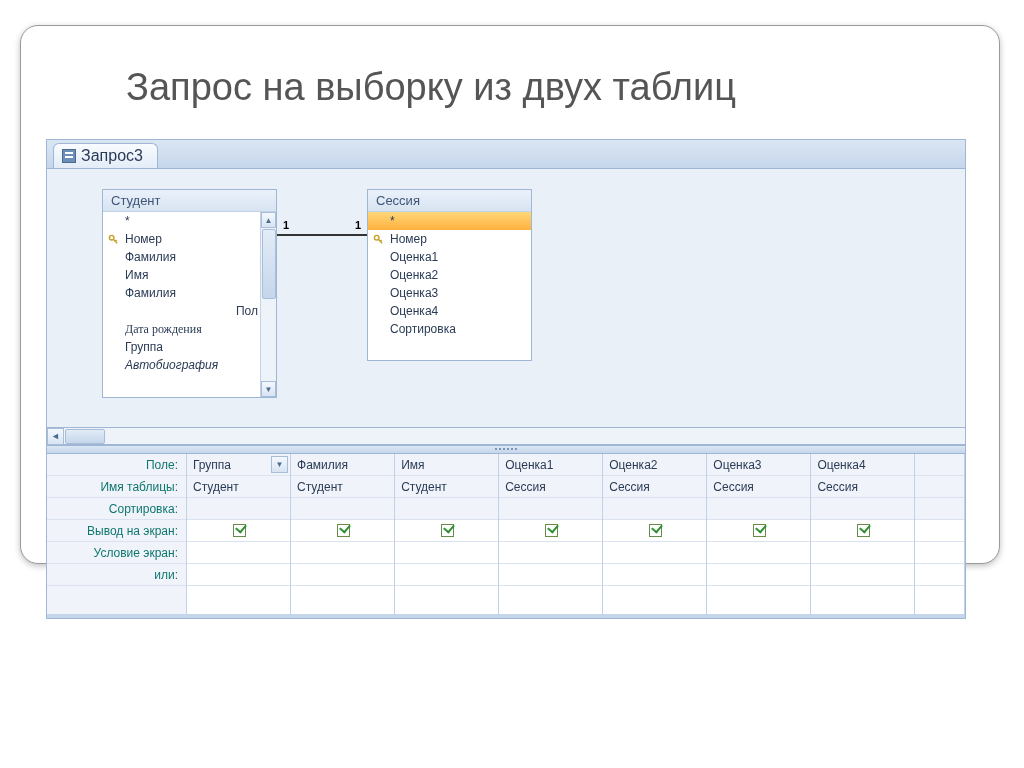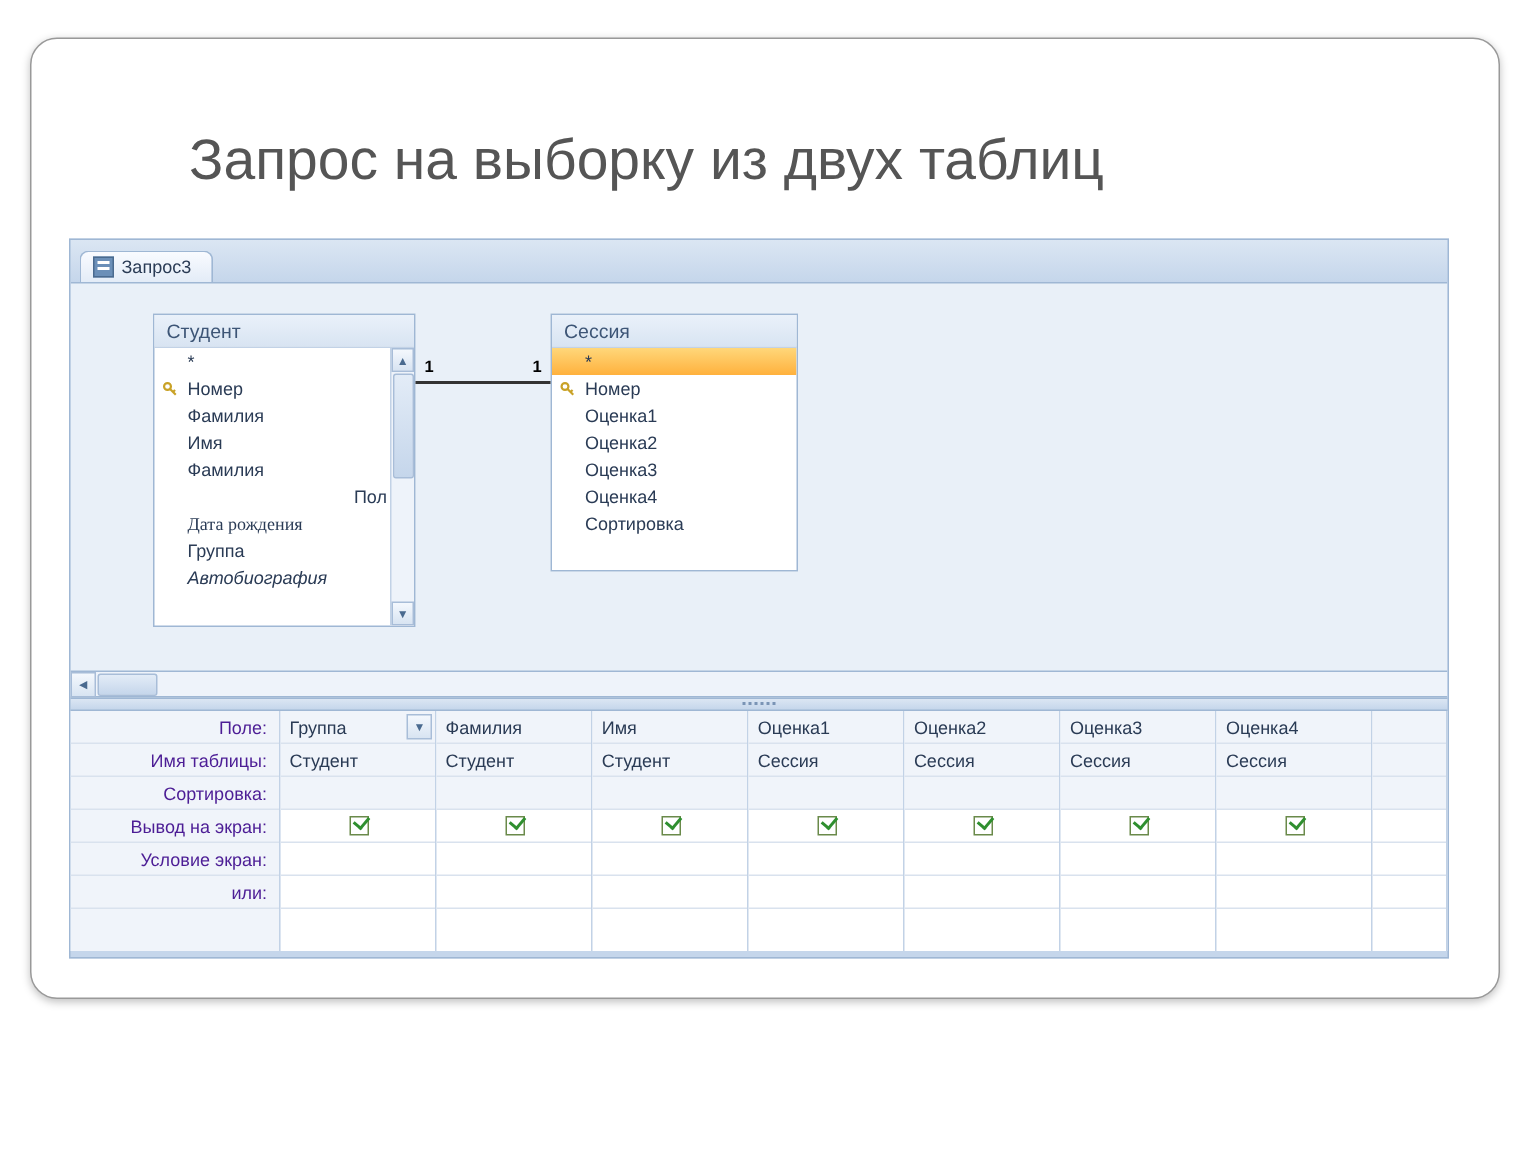--- a/index.html
+++ b/index.html
@@ -7,26 +7,26 @@
     font-family: "Segoe UI", Tahoma, sans-serif;
     background: #fff;
     width: 1024px;
     height: 768px;
     overflow: hidden;
     position: relative;
   }
   .card {
     position: absolute;
     left: 20px; top: 25px;
-    width: 980px; height: 641px;
+    width: 980px; height: 539px;
     border: 1px solid #999;
     border-radius: 18px;
     box-shadow: 0 2px 6px rgba(0,0,0,0.25);
     background: #fff;
-    padding: 60px 25px 30px 25px;
+    padding: 40px 25px 30px 25px;
   }
   .slide-title {
     font-size: 38px;
     color: #555;
     font-weight: 400;
     margin: 0 0 30px 80px;
   }
   .access-window {
     border: 1px solid #9fb7d4;
     background: #c5d6eb;
@@ -44,21 +44,21 @@
   }
   .tab {
     display: flex;
     align-items: center;
     gap: 5px;
     background: linear-gradient(#f9fbff,#e3ecf7);
     border: 1px solid #9fb7d4;
     border-bottom: none;
     border-radius: 6px 6px 0 0;
     padding: 3px 14px 3px 8px;
-    font-size: 12px;
+    font-size: 16px;
     color: #2a3b55;
   }
   .tab-icon {
     width: 14px; height: 14px;
     background: #6b8fb8;
     border: 1px solid #4a6a8f;
     display: inline-block;
     position: relative;
   }
   .tab-icon::before {
@@ -168,21 +168,21 @@
   .grid-area {
     background:#fff;
     display:flex;
     height: 160px;
   }
   .grid-labels {
     width:140px;
     background:#f0f4fa;
     border-right:1px solid #c2d2e6;
     font-size:12px;
-    color:#4c1d95;
+    color:#0f766e;
   }
   .grid-labels div {
     height:22px; line-height:22px;
     text-align:right; padding-right:8px;
     border-bottom:1px solid #d9e2ee;
   }
   .grid-cols {
     flex:1;
     display:flex;
     overflow:hidden;

